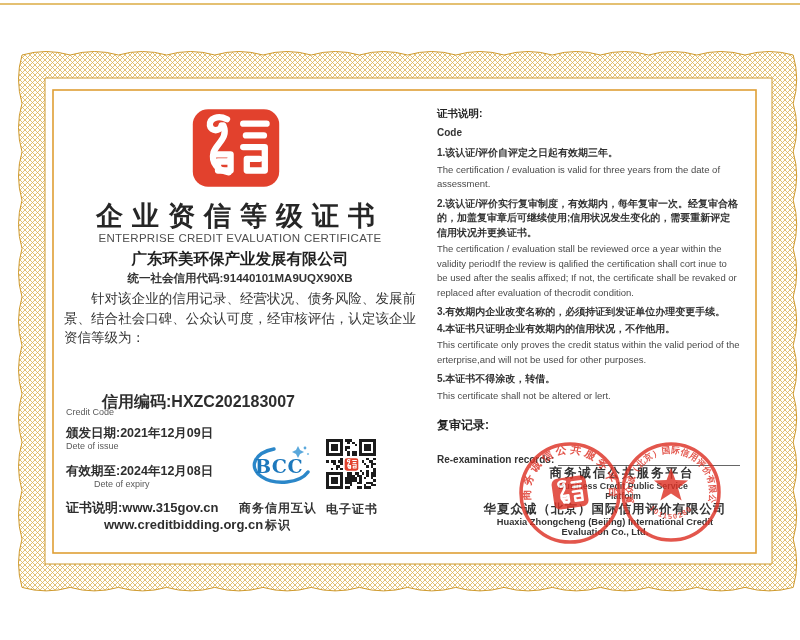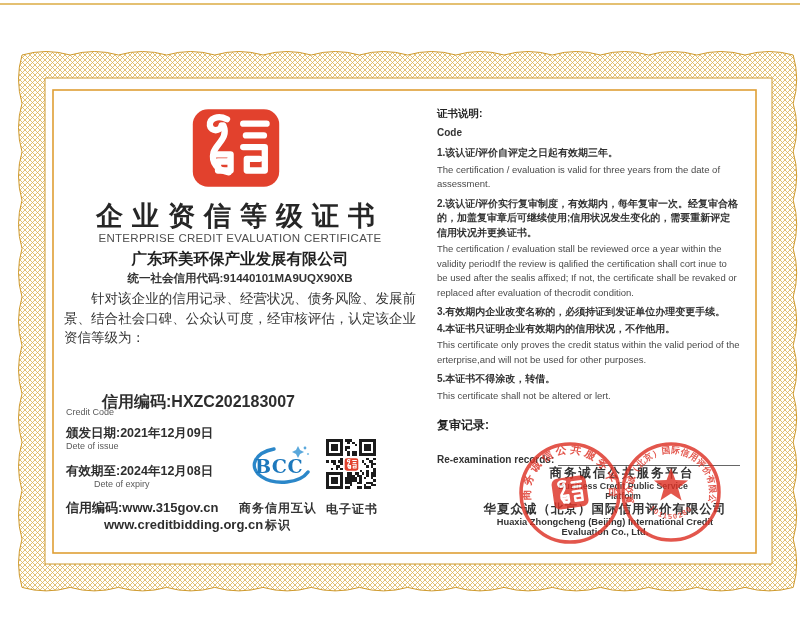--- a/index.html
+++ b/index.html
@@ -83,21 +83,21 @@
   <div class="abs ctr uscc">统一社会信用代码:91440101MA9UQX90XB</div>
 
   <div class="abs para">针对该企业的信用记录、经营状况、债务风险、发展前景、结合社会口碑、公众认可度，经审核评估，认定该企业资信等级为：</div>
 
   <div class="abs zh-b" style="left:66px;top:392px;font-size:16px;margin-left:36px;">信用编码:HXZC202183007</div>
   <div class="abs en-s" style="left:66px;top:407px;">Credit Code</div>
   <div class="abs zh-b" style="left:66px;top:425px;font-size:12.5px;">颁发日期:2021年12月09日</div>
   <div class="abs en-s" style="left:66px;top:441px;">Dete of issue</div>
   <div class="abs zh-b" style="left:66px;top:463px;font-size:12.5px;">有效期至:2024年12月08日</div>
   <div class="abs en-s" style="left:66px;top:479px;margin-left:28px;">Dete of expiry</div>
-  <div class="abs zh-b" style="left:66px;top:499px;font-size:13px;">信用编码:www.315gov.cn</div>
+  <div class="abs zh-b" style="left:66px;top:499px;font-size:13px;">证书说明:www.315gov.cn</div>
   <div class="abs zh-b" style="left:104px;top:517px;font-size:13px;">www.creditbidding.org.cn</div>
 
   <svg class="abs" style="left:246px;top:444px;" width="66" height="46" viewBox="0 0 66 46">
     <path d="M28 5 A28 17 0 1 0 62 28" fill="none" stroke="#2b87c9" stroke-width="3.4" stroke-linecap="round"></path>
     <path d="M50 6 l2 -4 l2 4 l4 2 l-4 2 l-2 4 l-2 -4 l-4 -2 Z" fill="#5aa8dc"></path>
     <circle cx="59" cy="4" r="1.4" fill="#5aa8dc"></circle>
     <circle cx="62" cy="10" r="1.1" fill="#7fc0e8"></circle>
     <text x="33" y="29" text-anchor="middle" font-size="19" font-weight="bold" font-family="DejaVu Serif, Liberation Serif, serif" fill="#1d78bc" letter-spacing="0.5">BCC</text>
   </svg>
   <div class="abs ctr lbl" style="left:238px;top:500px;width:80px;">商务信用互认标识</div>

